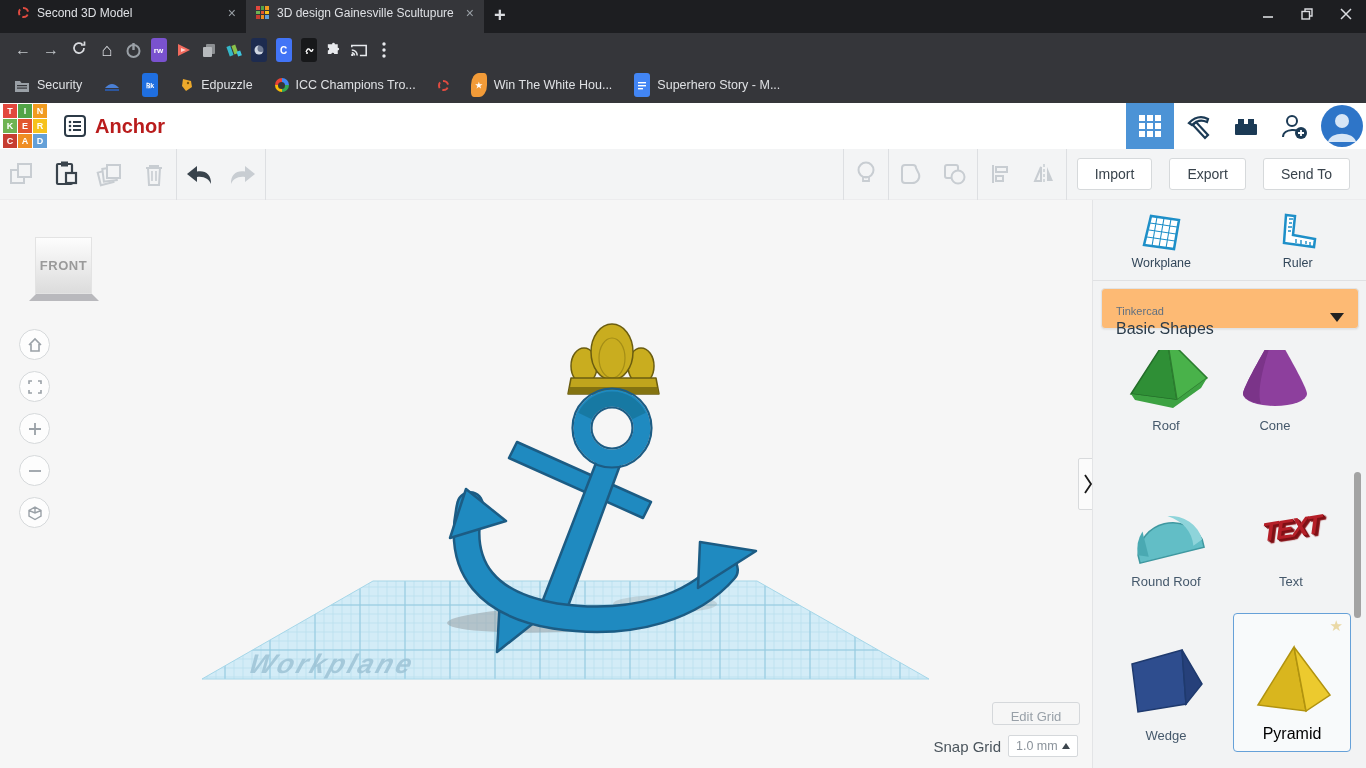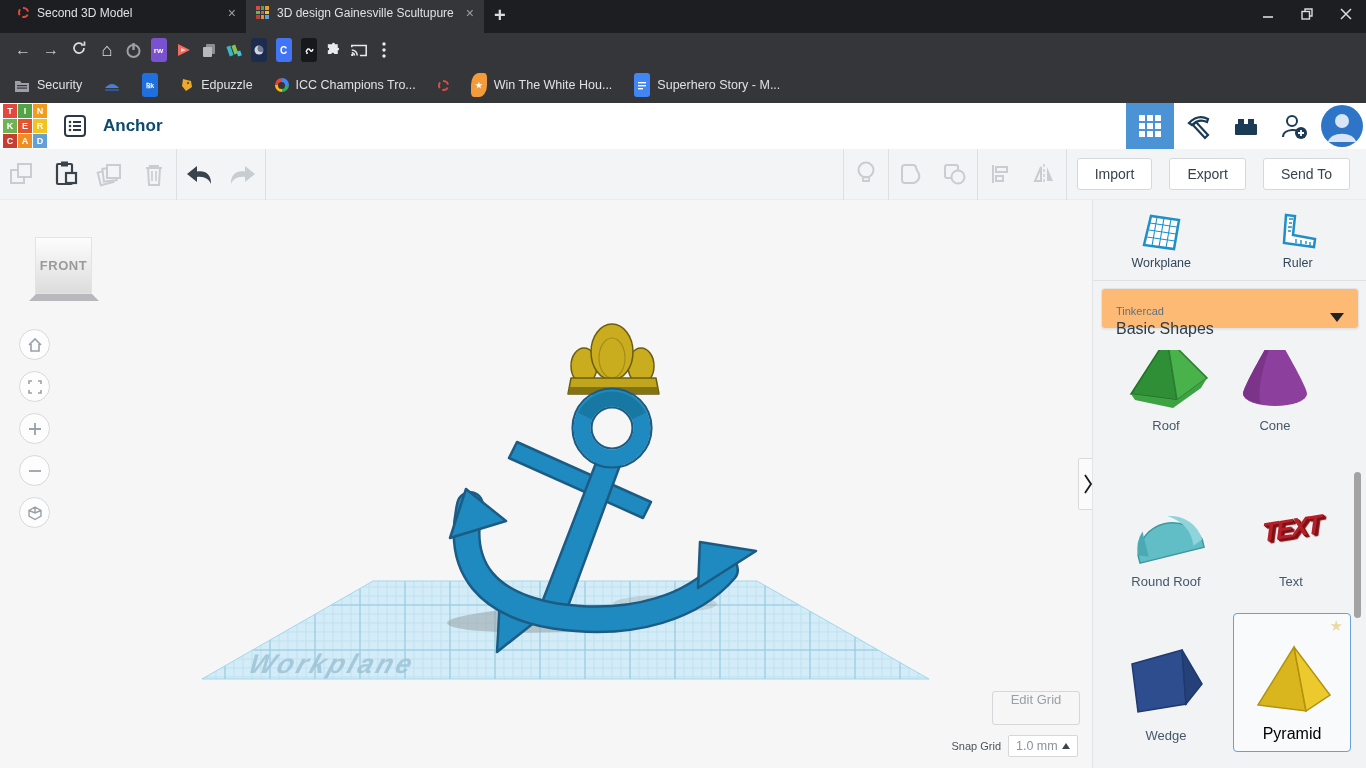--- a/index.html
+++ b/index.html
@@ -28,21 +28,21 @@
   .badge { width:16px; height:24px; border-radius:3px; color:#fff; font-size:8px; font-weight:bold; display:flex; align-items:center; justify-content:center; }
 
   .bookmarks { height:36px; background:#35363a; display:flex; align-items:center; gap:10px; padding:0 14px; font-size:12.5px; color:#dfe1e4; }
   .bm { display:flex; align-items:center; gap:7px; margin-right:12px; }
 
   
   .tc-header { height:46px; background:#fff; display:flex; align-items:center; position:relative; }
   .tc-logo { width:44px; height:44px; margin:0 0 0 3px; display:grid; grid-template-columns:repeat(3,1fr); gap:1px; background:#fff; }
   .tc-logo span { display:flex; align-items:center; justify-content:center; color:#fff; font-size:9px; font-weight:bold; }
   .menu-ic { margin-left:16px; }
-  .doc-title { margin-left:16px; font-size:17px; font-weight:bold; color:#0c4a6e; }
+  .doc-title { margin-left:8px; font-size:20px; font-weight:bold; color:#b91c1c; }
   .hdr-right { position:absolute; right:0; top:0; height:46px; display:flex; align-items:center; }
   .hdr-btn { width:48px; height:46px; display:flex; align-items:center; justify-content:center; }
   .hdr-btn.active { background:#4c93d6; }
 
   
   .tc-toolbar { height:51px; background:#f3f4f5; border-bottom:1px solid #ececee; display:flex; align-items:center; position:relative; }
   .tb-ic { width:44px; height:51px; display:flex; align-items:center; justify-content:center; }
   .tb-sep { width:1px; height:51px; background:#dddfe2; }
   .tb-right { position:absolute; right:16px; display:flex; align-items:center; gap:17px; }
   .tb-btn { background:#fff; border:1px solid #d6d9db; border-radius:3px; color:#39434c; font-size:14px; padding:7px 17px; }
@@ -50,23 +50,23 @@
   
   .main { position:relative; height:568px; }
   .canvas { position:absolute; left:0; top:0; width:1092px; height:568px; background:#f6f6f6; }
   .scene { position:absolute; left:0; top:0; }
 
   .viewcube { position:absolute; left:35px; top:37px; width:57px; height:57px; background:linear-gradient(#fdfdfd,#dcdcdc); border:1px solid #e3e3e3; display:flex; align-items:center; justify-content:center; color:#9a9a9a; font-weight:bold; font-size:13px; letter-spacing:.5px; }
   .cube-base { position:absolute; left:29px; top:94px; width:70px; height:7px; background:#b9b9bd; clip-path:polygon(10% 0,90% 0,100% 100%,0 100%); }
   .navcol { position:absolute; left:19px; top:129px; display:flex; flex-direction:column; gap:11px; }
   .navcirc { width:31px; height:31px; border-radius:50%; background:#fdfdfd; border:1px solid #d6d9db; display:flex; align-items:center; justify-content:center; color:#9aa1a7; }
 
-  .edit-grid { position:absolute; right:12px; bottom:43px; width:88px; height:34px; border:1px solid #d5d8db; border-radius:3px; color:#98a0a8; font-size:13px; display:flex; align-items:flex-start; justify-content:center;margin-top:29px; }
+  .edit-grid { position:absolute; right:12px; bottom:43px; width:88px; height:23px; border:1px solid #d5d8db; border-radius:3px; color:#98a0a8; font-size:13px; display:flex; align-items:flex-end; justify-content:center;margin-top:29px; }
   .snaprow { position:absolute; right:14px; bottom:11px; display:flex; align-items:center; gap:7px; }
-  .snap-label { font-size:11px; color:#4a545c; }
+  .snap-label { font-size:15px; color:#4a545c; }
   .snap-dd { width:70px; height:22px; background:#fff; border:1px solid #d5d8db; border-radius:2px; display:flex; align-items:center; justify-content:space-between; padding:8px 7px; font-size:12.5px; color:#8b939b; }
   .caret-up { width:0; height:0; border-left:4px solid transparent; border-right:4px solid transparent; border-bottom:6px solid #3d464e; }
 
   .collapse-tab { position:absolute; left:1078px; top:258px; width:20px; height:52px; background:#fbfbfb; border:1px solid #d8dadc; border-radius:2px; display:flex; align-items:center; justify-content:center; }
 
   
   .panel { position:absolute; right:0; top:0; width:274px; height:568px; background:#f2f3f4; border-left:1px solid #e3e4e6; }
   .tools { height:81px; border-bottom:1px solid #e0e1e3; display:flex; }
   .tool { width:50%; display:flex; flex-direction:column; align-items:center; justify-content:center; gap:5px; font-size:12.5px; color:#33475a; }
   .lib-card { position:absolute; left:8px; top:88px; width:258px; height:41px; background:#fdba74; border:1px solid #e1e3e5; border-radius:4px; box-shadow:0 1px 2px rgba(0,0,0,.06); padding:16px 14px; }

